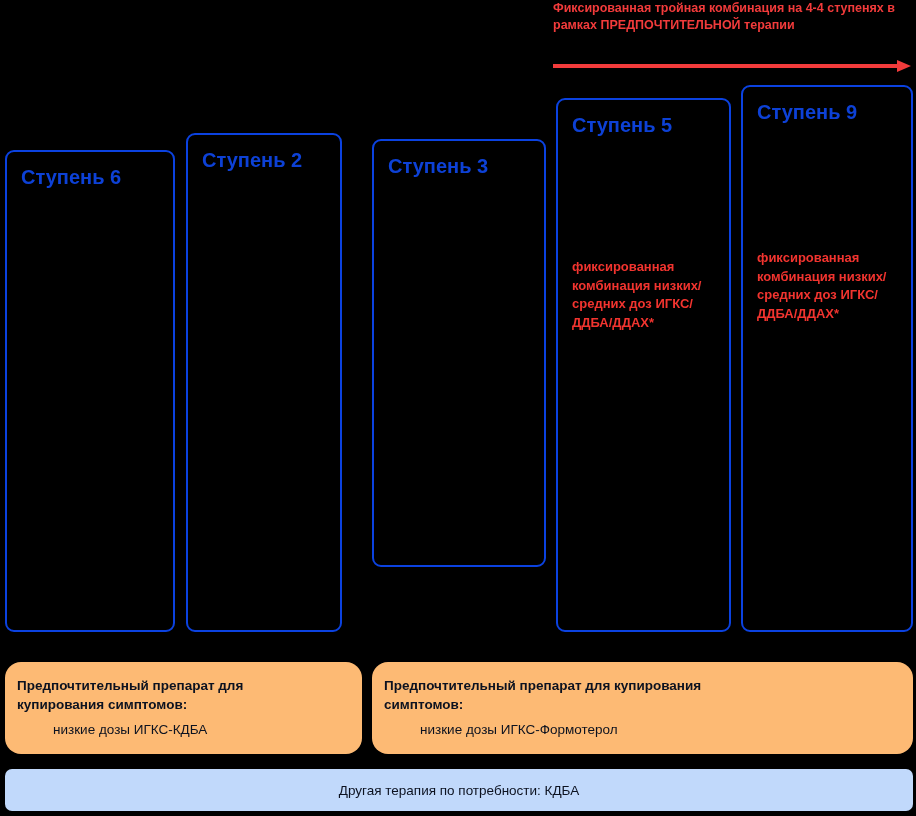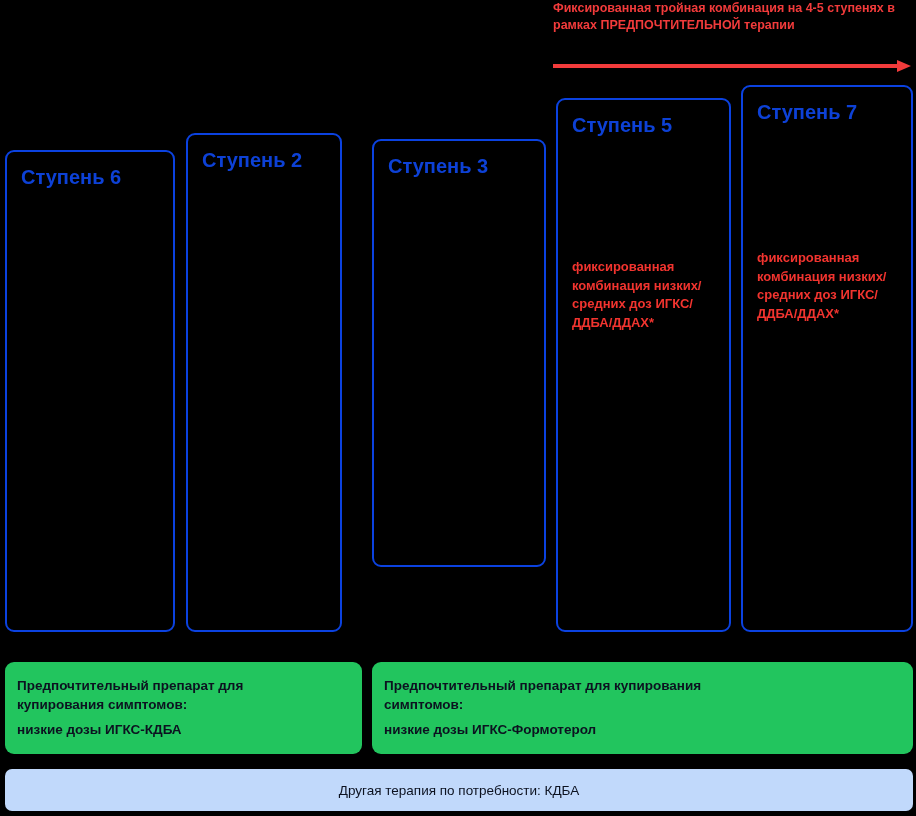--- a/index.html
+++ b/index.html
@@ -58,37 +58,38 @@
     color: #f2342f;
     font-size: 13px;
     font-weight: bold;
     line-height: 18.5px;
   }
 
   
   .panel {
     position: absolute;
     box-sizing: border-box;
-    background: #22c55e;
-    border-radius: 9px;
+    background: #fdba74;
+    border-radius: 16px;
     color: #111827;
   }
   .panel-title {
     position: absolute;
     font-size: 13.5px;
     font-weight: bold;
     line-height: 19px;
     color: #0c1220;
   }
   .panel-sub {
     position: absolute;
     font-size: 13.5px;
-    font-weight: bold;
+    font-weight: normal;
     line-height: 19px;
     color: #0c1220;
+    margin-left: 36px;
   }
   .footer-bar {
     position: absolute;
     box-sizing: border-box;
     background: #c1d9fb;
     border-radius: 7px;
     display: flex;
     align-items: center;
     justify-content: center;
   }
@@ -96,21 +97,21 @@
     font-size: 13.5px;
     font-weight: normal;
     color: #0c1220;
   }
 </style>
 </head>
 <body>
 
 <div id="canvas">
 
-  <div class="top-note">Фиксированная тройная комбинация на 4-5 ступенях в рамках ПРЕДПОЧТИТЕЛЬНОЙ терапии</div>
+  <div class="top-note">Фиксированная тройная комбинация на 4-4 ступенях в рамках ПРЕДПОЧТИТЕЛЬНОЙ терапии</div>
 
   <div class="arrow-wrap">
     <svg width="358" height="14" viewBox="0 0 358 14">
       <line x1="0" y1="7" x2="344" y2="7" stroke="#f23b3b" stroke-width="4"></line>
       <polygon points="344,1 358,7 344,13" fill="#f23b3b"></polygon>
     </svg>
   </div>
 
   <div class="step-box" style="left:5px; top:150px; width:170px; height:482px;">
     <div class="step-title" style="left:14px; top:14px;">Ступень 6</div>
@@ -126,21 +127,21 @@
     <div class="step-title" style="left:14px; top:14px;">Ступень 3</div>
     <div class="step-body" style="left:14px; top:143px; width:140px;"></div>
   </div>
 
   <div class="step-box" style="left:556px; top:98px; width:175px; height:534px;">
     <div class="step-title" style="left:14px; top:14px;">Ступень 5</div>
     <div class="step-body" style="left:14px; top:158px; width:136px;">фиксированная комбинация низких/средних доз ИГКС/ДДБА/ДДАХ*</div>
   </div>
 
   <div class="step-box" style="left:741px; top:85px; width:172px; height:547px;">
-    <div class="step-title" style="left:14px; top:14px;">Ступень 7</div>
+    <div class="step-title" style="left:14px; top:14px;">Ступень 9</div>
     <div class="step-body" style="left:14px; top:162px; width:132px;">фиксированная комбинация низких/средних доз ИГКС/ДДБА/ДДАХ*</div>
   </div>
 
   <div class="panel" style="left:5px; top:662px; width:357px; height:92px;">
     <div class="panel-title" style="left:12px; top:14px; width:260px;">Предпочтительный препарат для купирования симптомов:</div>
     <div class="panel-sub" style="left:12px; top:58px; width:320px;">низкие дозы ИГКС-КДБА</div>
   </div>
 
   <div class="panel" style="left:372px; top:662px; width:541px; height:92px;">
     <div class="panel-title" style="left:12px; top:14px; width:400px;">Предпочтительный препарат для купирования симптомов:</div>

